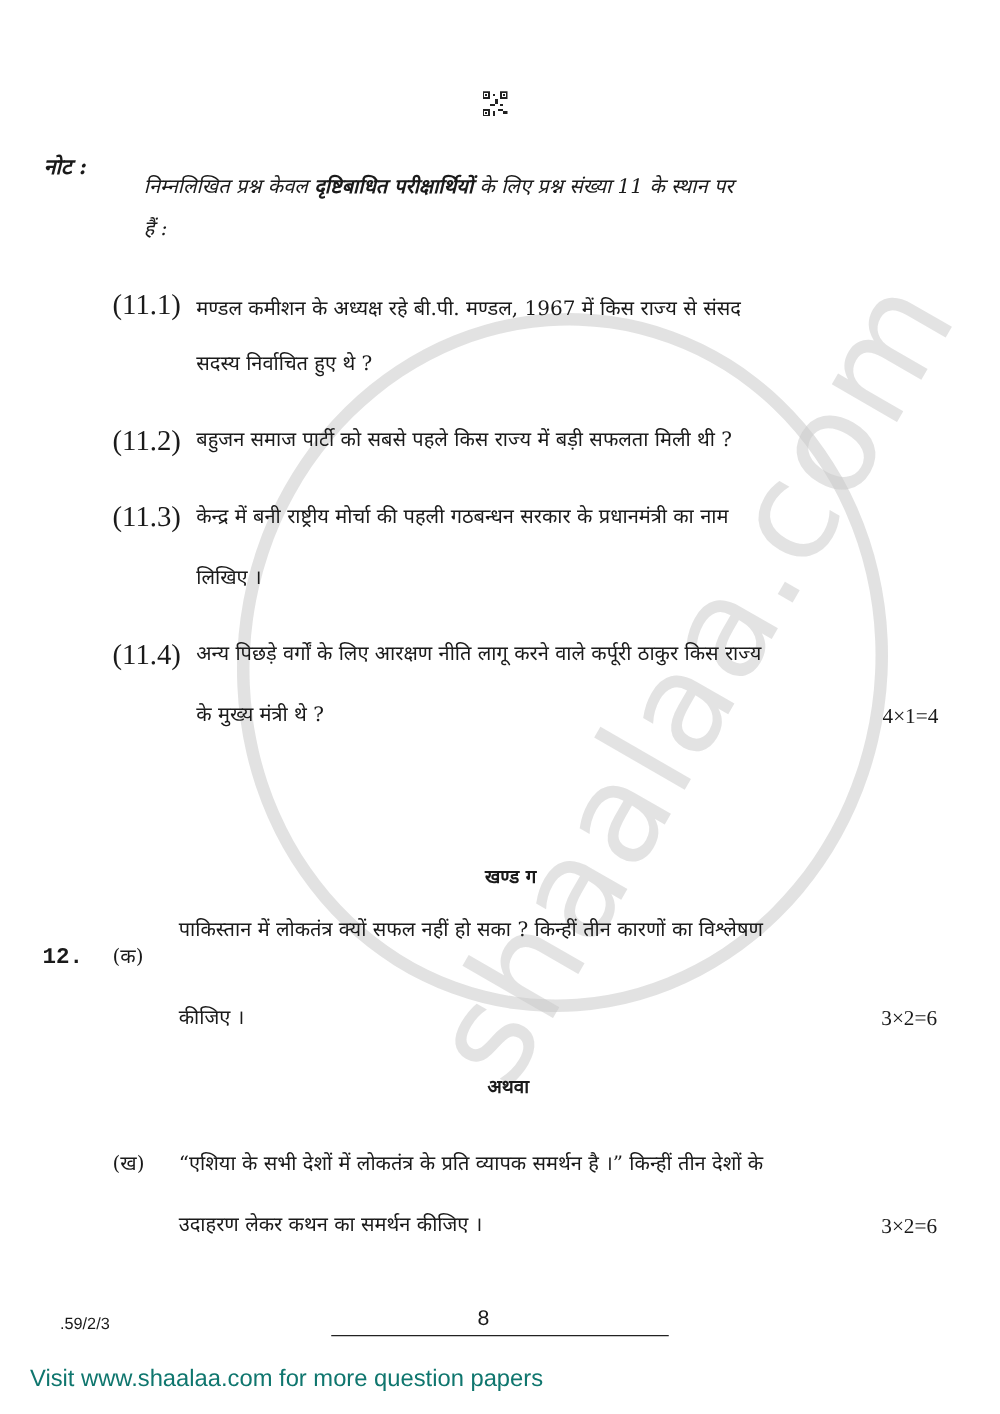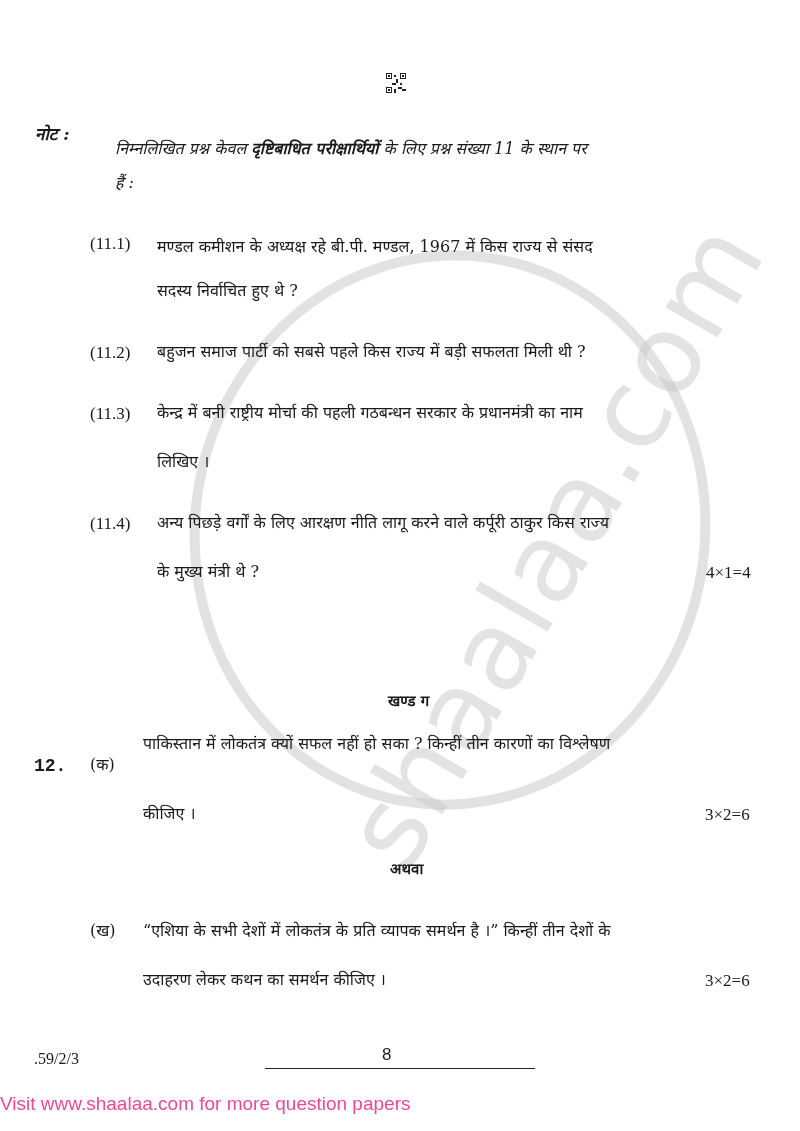--- a/index.html
+++ b/index.html
@@ -8,27 +8,27 @@
     font-family: "DejaVu Serif", serif; color: #1a1a1a;
   }
   .abs { position: absolute; }
   .txt { font-size: 17px; line-height: 22px; white-space: nowrap; }
   .qr { left: 386px; top: 73px; width: 20px; height: 20px; }
   .qr svg { width: 20px; height: 20px; display: block; }
   .note-label { left: 35px; top: 123px; font-weight: bold; font-style: italic; font-size: 17px; }
   .note-text { left: 115px; top: 123px; font-style: italic; font-size: 16px; margin-top: 15px; }
   .note-text b { font-style: italic; }
   .note-text2 { left: 115px; top: 172px; font-style: italic; font-size: 16px; }
-  .qnum { font-family: "Liberation Serif", serif; font-size: 17px; }
+  .qnum { font-family: "Liberation Serif", serif; font-size: 23px; }
   .marks { font-family: "Liberation Serif", serif; font-size: 17px; }
   .section { font-weight: bold; font-size: 15px; margin-left: 20px; }
-  .footer-code { left: 34px; top: 1048px; font-family: Liberation Serif, serif; font-size: 16px; }
+  .footer-code { left: 48px; top: 1048px; font-family: Liberation Sans, sans-serif; font-size: 13px; }
   .footer-page { left: 382px; top: 1044px; font-family: "Liberation Sans", sans-serif; font-size: 17px; }
   .footer-line { left: 265px; top: 1068px; width: 270px; height: 0; border-top: 1.5px solid #222; }
-  .visit { left: 0; top: 1093px; font-family: "Liberation Sans", sans-serif; font-size: 19px; color: #ec4899; }
+  .visit { left: 0; top: 1093px; font-family: "Liberation Sans", sans-serif; font-size: 19px; color: #0f766e; padding-left: 24px; }
   .watermark-circle {
     left: 190px; top: 250px; width: 520px; height: 560px; border-radius: 50%;
     border: 10px solid rgba(190,190,190,0.45); box-sizing: border-box;
     transform: rotate(8deg);
   }
   .watermark-text {
     left: 195px; top: 480px; font-family: "DejaVu Sans", sans-serif; font-size: 110px; color: rgba(200,200,200,0.5);
     transform: rotate(-60deg); transform-origin: center; letter-spacing: 2px;
   }
 </style>

